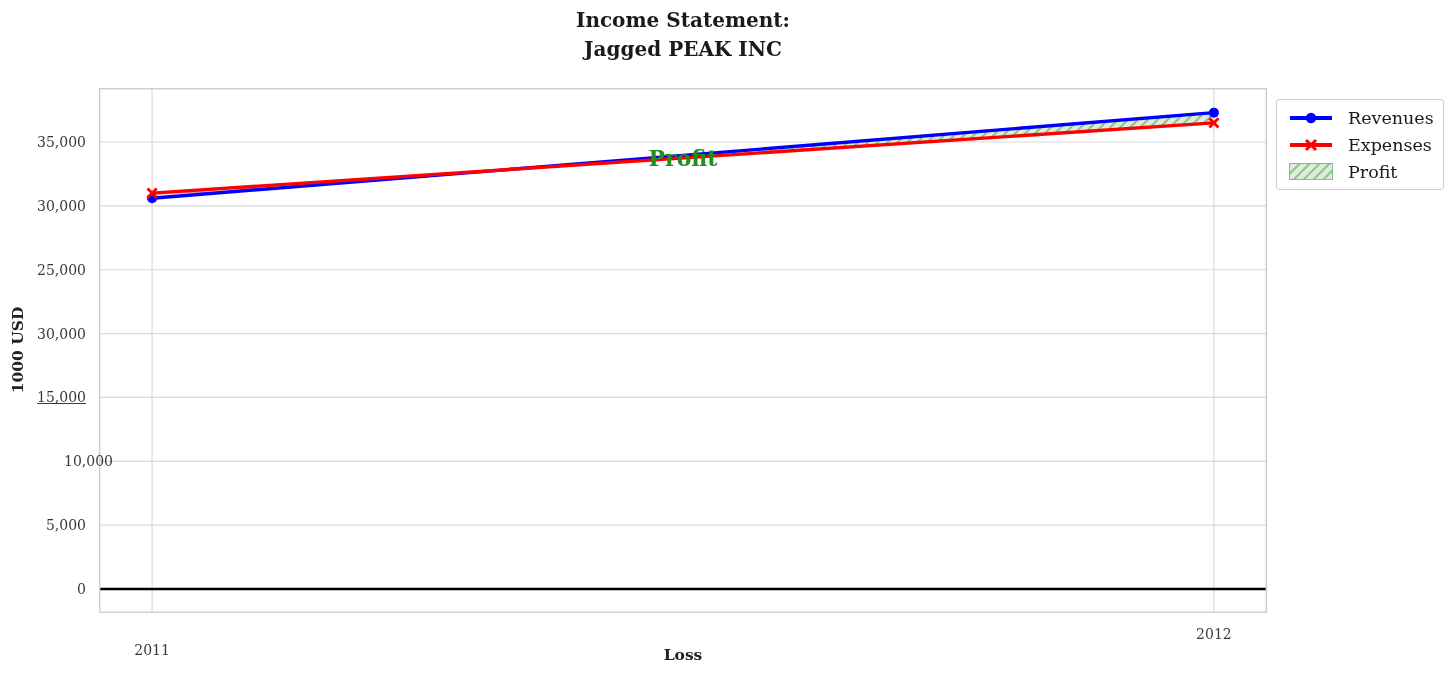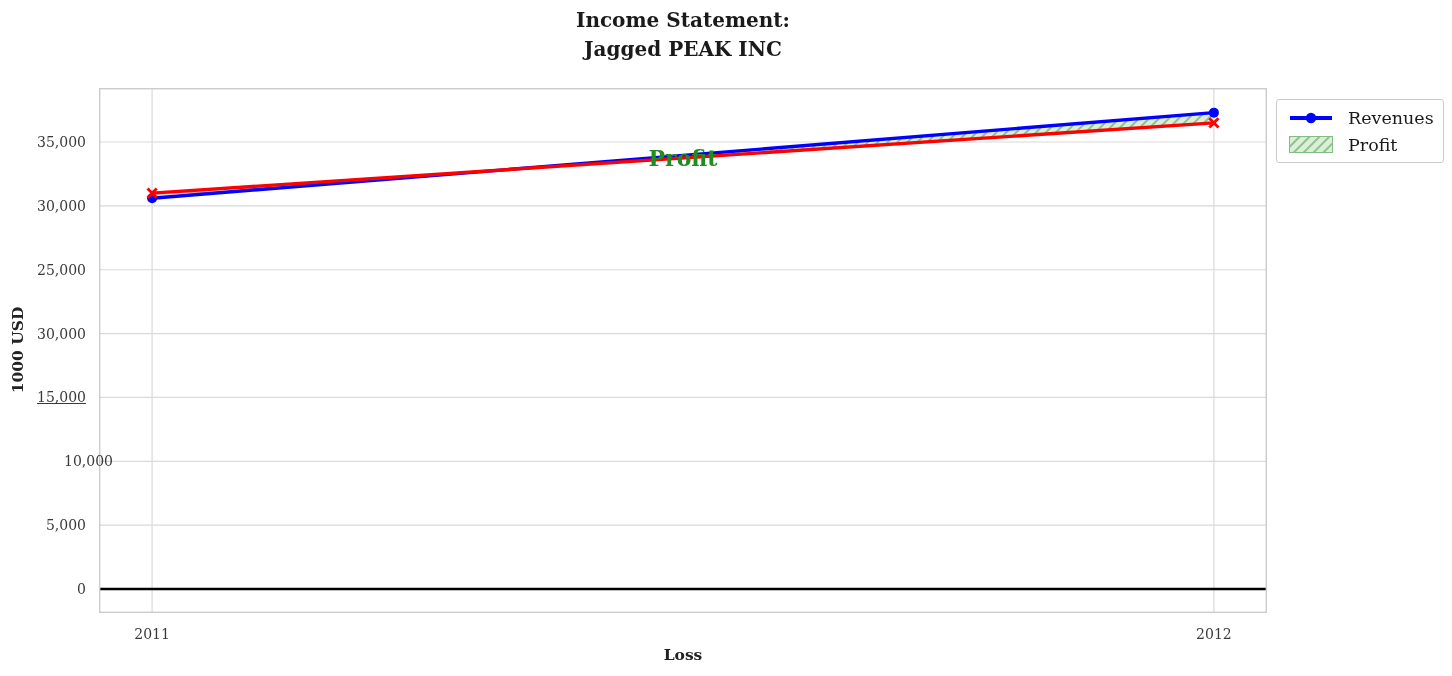--- a/index.html
+++ b/index.html
@@ -82,35 +82,45 @@
       <div class="ytick" style="top: 579.991px;">0</div>
       <div class="ytick" style="top: 516.138px;">5,000</div>
       <div class="ytick" style="top: 452.285px; padding-left: 27px;">10,000</div>
       <div class="ytick" style="top: 388.432px; text-decoration: underline;">15,000</div>
       <div class="ytick" style="top: 324.579px;">30,000</div>
       <div class="ytick" style="top: 260.726px;">25,000</div>
       <div class="ytick" style="top: 196.873px;">30,000</div>
       <div class="ytick" style="top: 133.02px;">35,000</div>
     </div>
   <div id="xticks">
-      <div class="xtick" style="left: 152.091px;">2011</div>
+      <div class="xtick" style="left: 152.091px; margin-top: 16px;">2011</div>
       <div class="xtick" style="left: 1213.91px;">2012</div>
     </div>
 
   <div class="xlabel">Loss</div>
 
   <div class="legend" id="legend">
       <div class="legend-row">
         <span class="legend-swatch">
           <svg width="44" height="20">
             <line x1="1" y1="10" x2="43" y2="10" stroke="#0000ff" stroke-width="3.8"></line>
             <circle cx="22" cy="10" r="5.2" fill="#0000ff"></circle>
           </svg>
         </span>
         <span class="legend-label">Revenues</span>
+      </div>
+      <div class="legend-row">
+        <span class="legend-swatch">
+          <svg width="44" height="20">
+            <line x1="1" y1="10" x2="43" y2="10" stroke="#ff0000" stroke-width="3.8"></line>
+            <line x1="17" y1="5" x2="27" y2="15" stroke="#ff0000" stroke-width="3"></line>
+            <line x1="17" y1="15" x2="27" y2="5" stroke="#ff0000" stroke-width="3"></line>
+          </svg>
+        </span>
+        <span class="legend-label">Expenses</span>
       </div>
       <div class="legend-row">
         <span class="legend-swatch">
           <svg width="44" height="17">
             <defs>
               <pattern id="lgpat2" patternUnits="userSpaceOnUse" width="7" height="7" patternTransform="rotate(-45)">
                 <rect width="7" height="7" fill="#dcedd8"></rect>
                 <line x1="0" y1="1" x2="7" y2="1" stroke="#84bd84" stroke-width="1.8"></line>
               </pattern>
             </defs>

